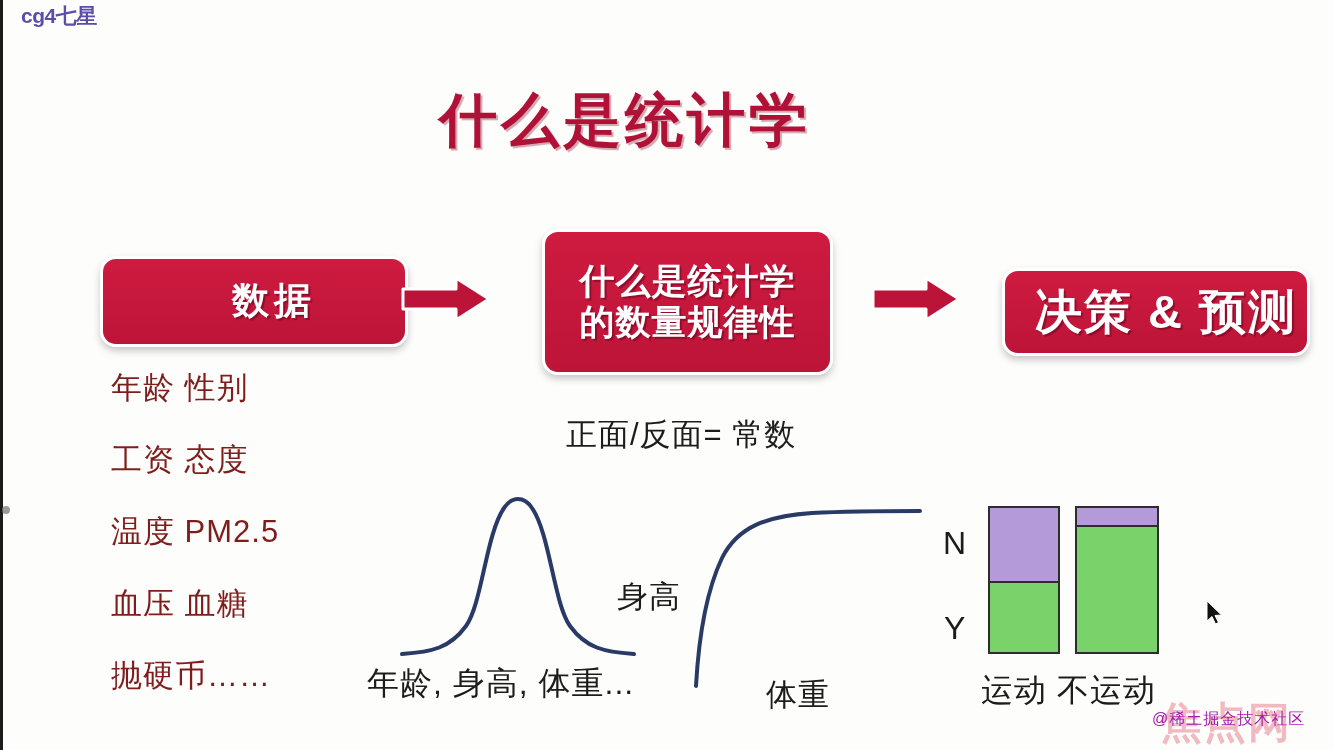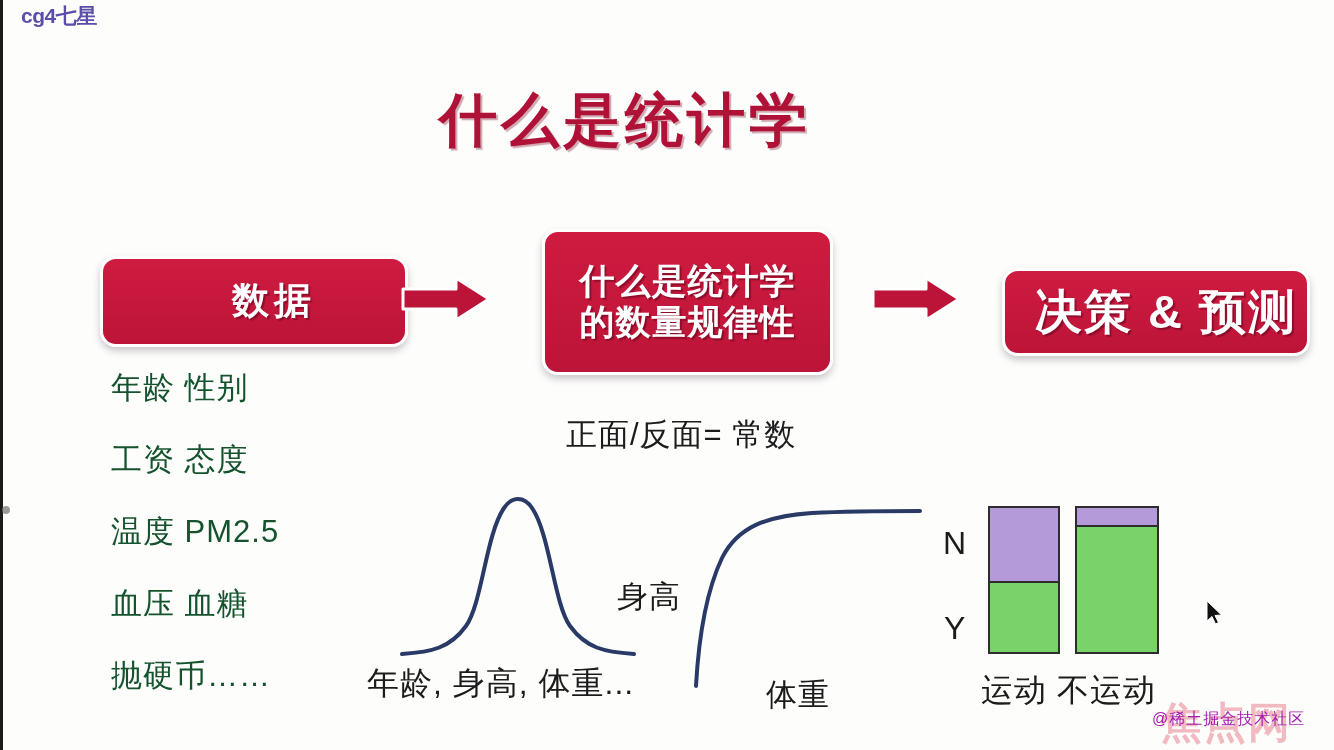--- a/index.html
+++ b/index.html
@@ -102,21 +102,21 @@
     width: 92px;
     height: 48px;
   }
 
   
   .left-list {
     position: absolute;
     left: 111px;
     top: 372px;
     width: 290px;
-    color: #14532d;
+    color: #7f1d1d;
     font-size: 31px;
     line-height: 1;
   }
   .left-list .row {
     height: 72px;
     white-space: nowrap;
     letter-spacing: 1px;
   }
 
   

